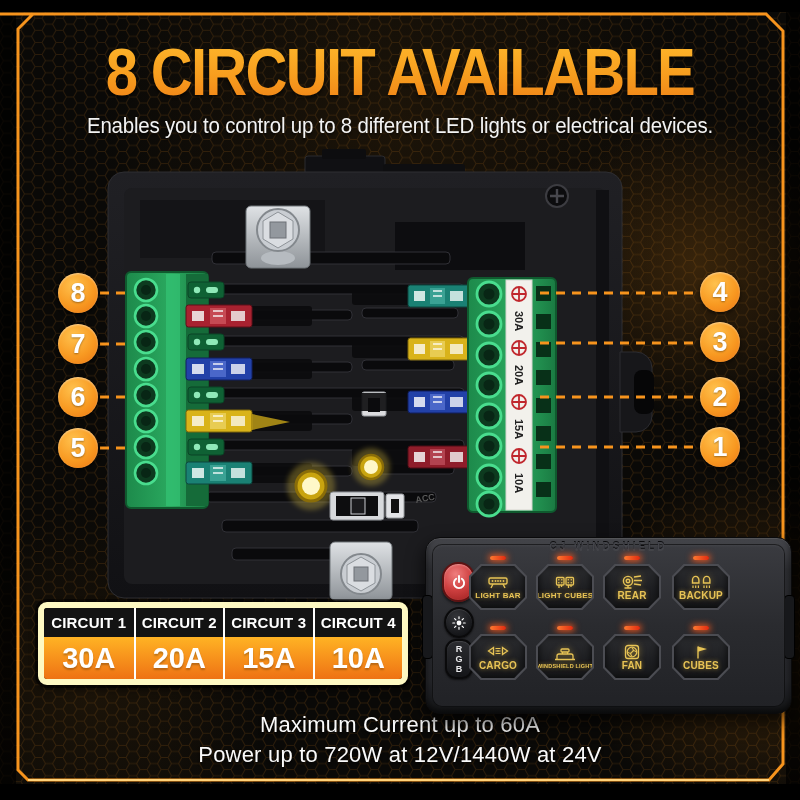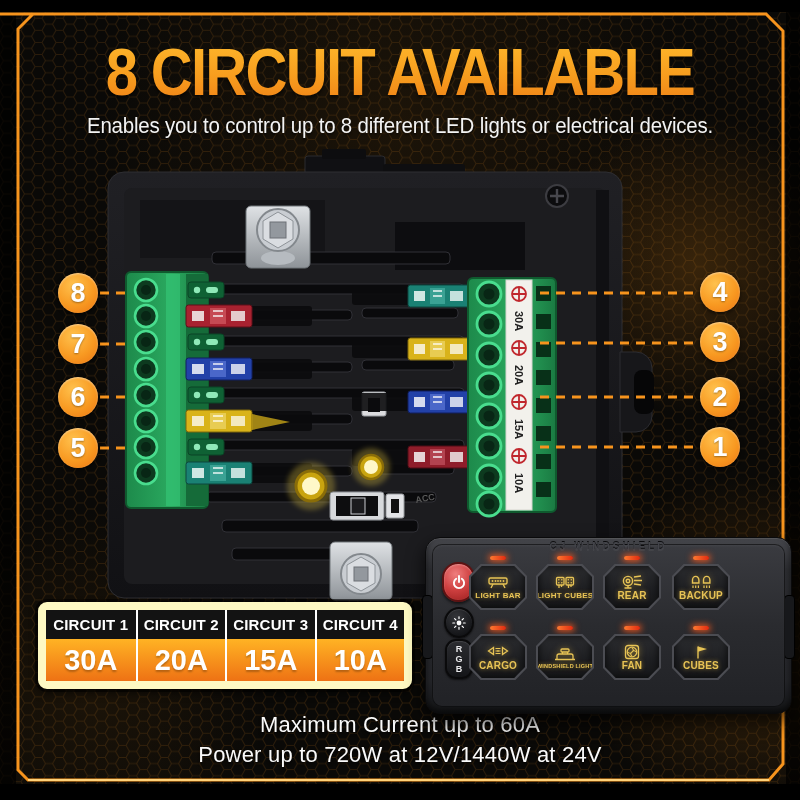--- a/index.html
+++ b/index.html
@@ -21,21 +21,21 @@
 
   
   .callout{position:absolute;width:40px;height:40px;border-radius:50%;z-index:4;
     background:radial-gradient(circle at 38% 30%,#ffc14d 0%,#f89a22 55%,#ec7512 100%);
     box-shadow:0 2px 4px rgba(0,0,0,.6), inset 0 1px 2px rgba(255,255,255,.45);
     display:flex;align-items:center;justify-content:center;
     color:#fff;font-size:27px;font-weight:bold;text-shadow:0 1px 2px rgba(0,0,0,.35);}
 
   
   .spec-table{position:absolute;left:38px;top:602px;width:358px;height:71px;z-index:5;
-    border:8px solid #fef9c3;border-radius:9px;overflow:hidden;
+    border:6px solid #fef9c3;border-radius:9px;overflow:hidden;
     box-shadow:0 0 0 3px rgba(0,0,0,.55),0 4px 8px rgba(0,0,0,.6);
     display:grid;grid-template-columns:1fr 1fr 1fr 1fr;grid-template-rows:29px 42px;}
   .spec-table .hcell{background:#131313;color:#fff;font-weight:bold;font-size:15px;
     display:flex;align-items:center;justify-content:center;letter-spacing:.2px;
     transform:none;}
   .spec-table .vcell{background:linear-gradient(180deg,#ffb324 0%,#f68f1b 55%,#ee7214 100%);
     color:#fff;font-weight:bold;font-size:29px;display:flex;align-items:center;justify-content:center;
     text-shadow:0 2px 2px rgba(0,0,0,.25);}
   .spec-table .bl{border-left:2px solid #fff;}
 

